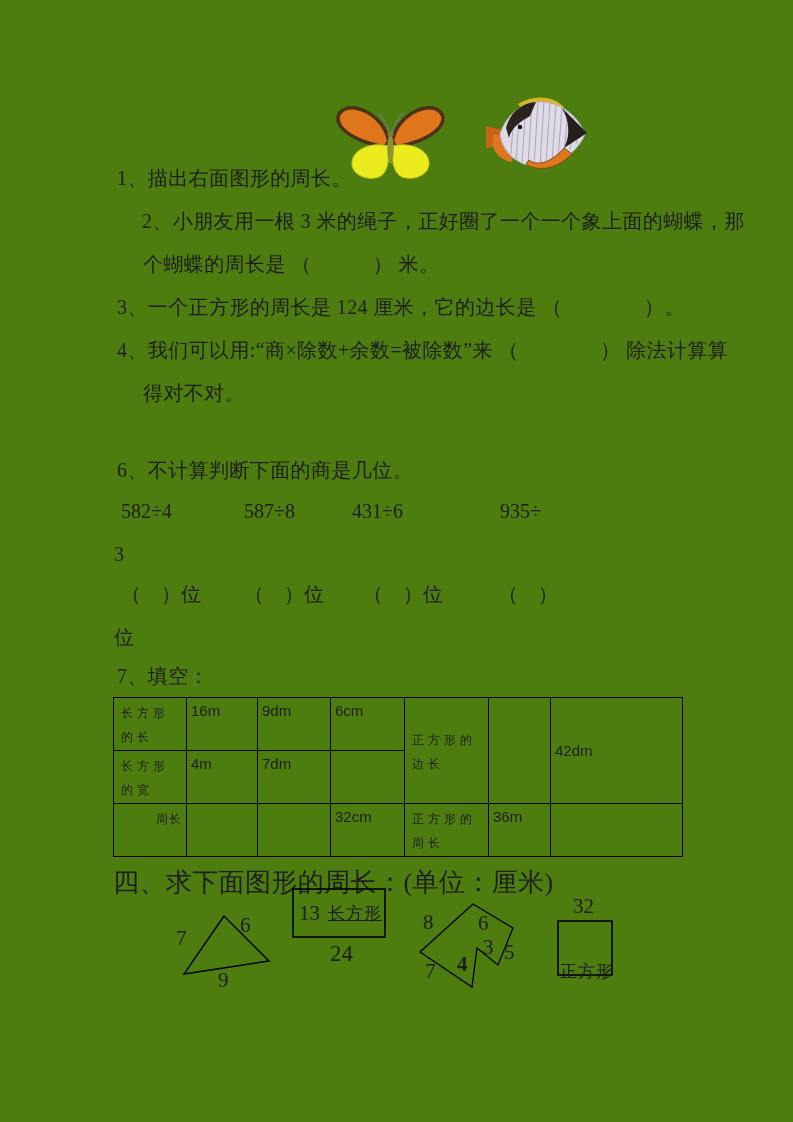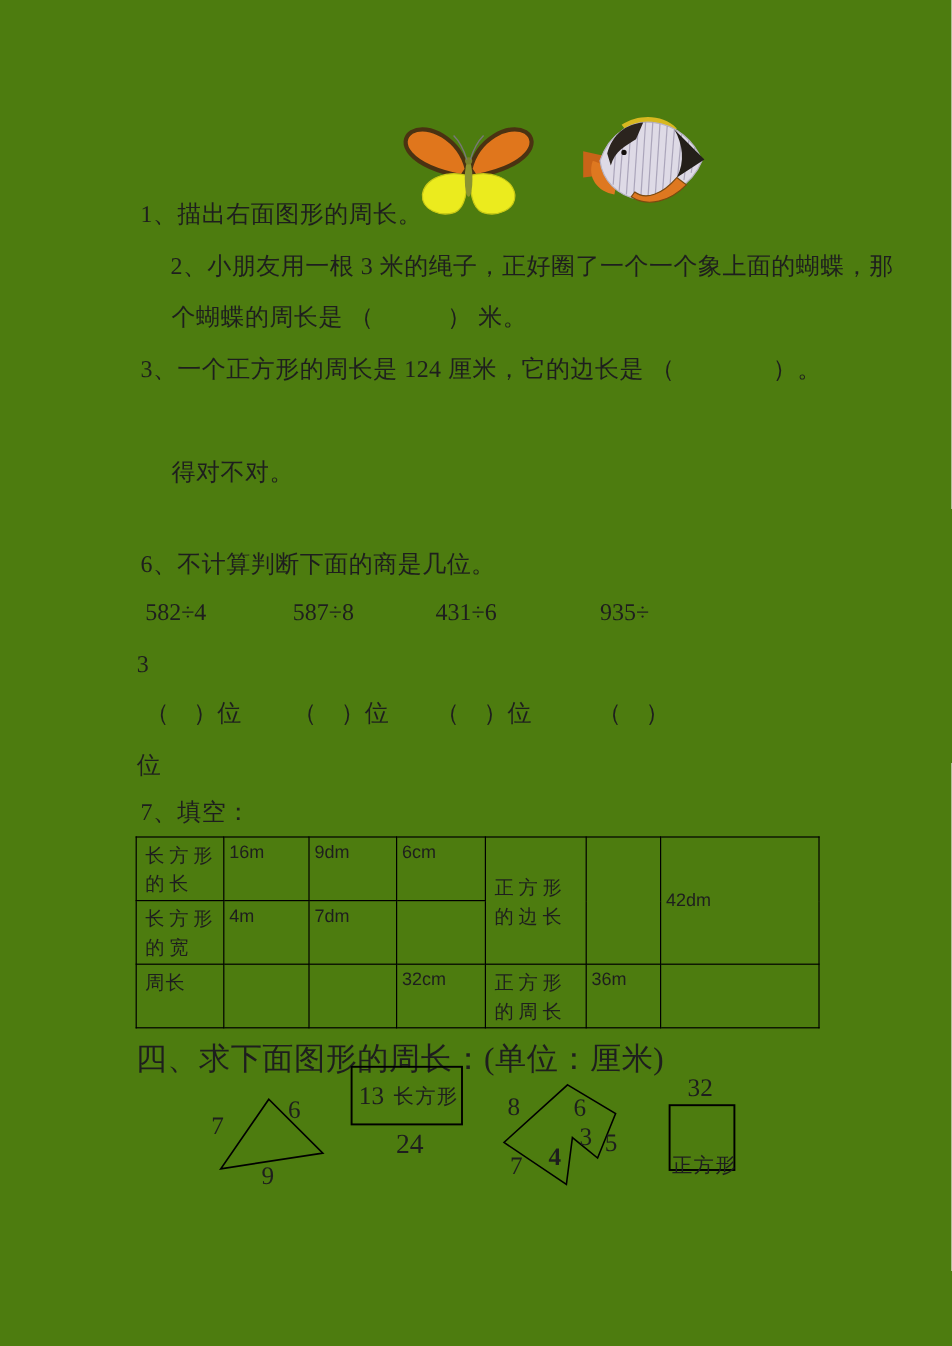--- a/index.html
+++ b/index.html
@@ -13,21 +13,21 @@
 
   
   table.fill { position:absolute; left:113px; top:697px; border-collapse:collapse; table-layout:fixed; }
   table.fill td {
     border:1.6px solid #000; padding:4px 4px 0 4px; vertical-align:top;
     font-size:15px; text-align:left;
     font-family:"Liberation Sans","DejaVu Sans",sans-serif;
   }
   table.fill td.zh {
     font-family:Liberation Mono, monospace;
-    text-align:left; letter-spacing:4px; padding-left:7px; font-size:16px; line-height:24px;
+    text-align:left; letter-spacing:4px; padding-left:7px; font-size:12px; line-height:24px;
   }
   table.fill td.zh-mid { vertical-align:middle; }
   table.fill td.mid { vertical-align:middle; padding-top:0; }
   table.fill td.center-h { text-align:center; }
 
   
   .shape { position:absolute; }
   .shape svg { position:absolute; left:0; top:0; overflow:visible; }
   .slabel { position:absolute; font-size:21px; line-height:1; white-space:nowrap; }
   .slabel.sm { font-size:17px; letter-spacing:1px; }
@@ -77,26 +77,27 @@
       <path d="M78,14 L103,39 L80,54 C87,41 85,26 78,14 Z" fill="#241f1a"></path>
       <path d="M42,70 C56,79 74,74 88,60 L80,54 C68,68 54,73 45,66 Z" fill="#de7820" stroke="#7a4a10" stroke-width="1"></path>
       <circle cx="36" cy="33" r="2.2" fill="#14100c"></circle>
     </svg>
   </div>
 
   <div class="line" style="left:117px; top:165px;">1、描出右面图形的周长。</div>
   <div class="line" style="left:117px; top:208px;margin-left:25px;">2、小朋友用一根 3 米的绳子，正好圈了一个一个象上面的蝴蝶，那</div>
   <div class="line" style="left:143px; top:251px;">个蝴蝶的周长是 （　　　） 米。</div>
   <div class="line" style="left:117px; top:294px;">3、一个正方形的周长是 124 厘米，它的边长是 （　　　　）。</div>
+  <div class="line" style="left:117px; top:337px;">4、我们可以用:“商×除数+余数=被除数”来 （　　　　） 除法计算算</div>
   <div class="line" style="left:143px; top:380px;">得对不对。</div>
   <div class="line" style="left:117px; top:457px;">6、不计算判断下面的商是几位。</div>
 
   <div class="expr" style="left:121px; top:500px;">582÷4</div>
   <div class="expr" style="left:244px; top:500px;">587÷8</div>
-  <div class="expr" style="left:363px; top:500px;">431÷6</div>
+  <div class="expr" style="left:352px; top:500px;">431÷6</div>
   <div class="expr" style="left:500px; top:500px;">935÷</div>
   <div class="expr" style="left:114px; top:543px;">3</div>
 
   <div class="expr" style="left:121px; top:581px;">（　）位</div>
   <div class="expr" style="left:244px; top:581px;">（　）位</div>
   <div class="expr" style="left:363px; top:581px;">（　）位</div>
   <div class="expr" style="left:498px; top:581px;">（　）</div>
   <div class="expr" style="left:114px; top:624px;">位</div>
 
   <div class="line" style="left:117px; top:663px;">7、填空：</div>
@@ -121,21 +122,21 @@
       <td class="mid" rowspan="2"></td>
       <td class="mid" rowspan="2">42dm</td>
     </tr>
     <tr style="height:53px">
       <td class="zh">长方形的宽</td>
       <td>4m</td>
       <td>7dm</td>
       <td></td>
     </tr>
     <tr style="height:52px">
-      <td class="zh center-h" style="letter-spacing:1px; text-align:left;">周长</td>
+      <td class="zh center-h" style="letter-spacing:1px; text-align:right;">周长</td>
       <td></td>
       <td></td>
       <td>32cm</td>
       <td class="zh">正方形的周长</td>
       <td>36m</td>
       <td></td>
     </tr>
   </tbody>
     </table>
 
@@ -148,21 +149,21 @@
     <span class="slabel" style="left:26px; top:40px;">7</span>
     <span class="slabel" style="left:90px; top:27px;">6</span>
     <span class="slabel" style="left:68px; top:82px;">9</span>
   </div>
 
   <div class="shape" style="left:280px; top:863px; width:120px; height:104px;">
     <svg width="120" height="104" viewBox="0 0 120 104">
       <rect x="13" y="26" width="92" height="48" fill="none" stroke="#000" stroke-width="1.6"></rect>
     </svg>
     <span class="slabel" style="left:19px; top:40px;">13</span>
-    <span class="slabel sm" style="left:48px; top:42px;">长方形</span>
+    <span class="slabel sm" style="left:48px; top:42px;text-decoration:underline;">长方形</span>
     <span class="slabel" style="left:50px; top:79px; font-size:23px;">24</span>
   </div>
 
   <div class="shape" style="left:403px; top:888px; width:130px; height:118px;">
     <svg width="130" height="118" viewBox="0 0 130 118">
       <polygon points="70,16 110,40 95,77 74,60 69,99 17,64" fill="none" stroke="#000" stroke-width="1.3"></polygon>
     </svg>
     <span class="slabel" style="left:20px; top:24px;">8</span>
     <span class="slabel" style="left:75px; top:25px;">6</span>
     <span class="slabel" style="left:80px; top:49px;">3</span>

